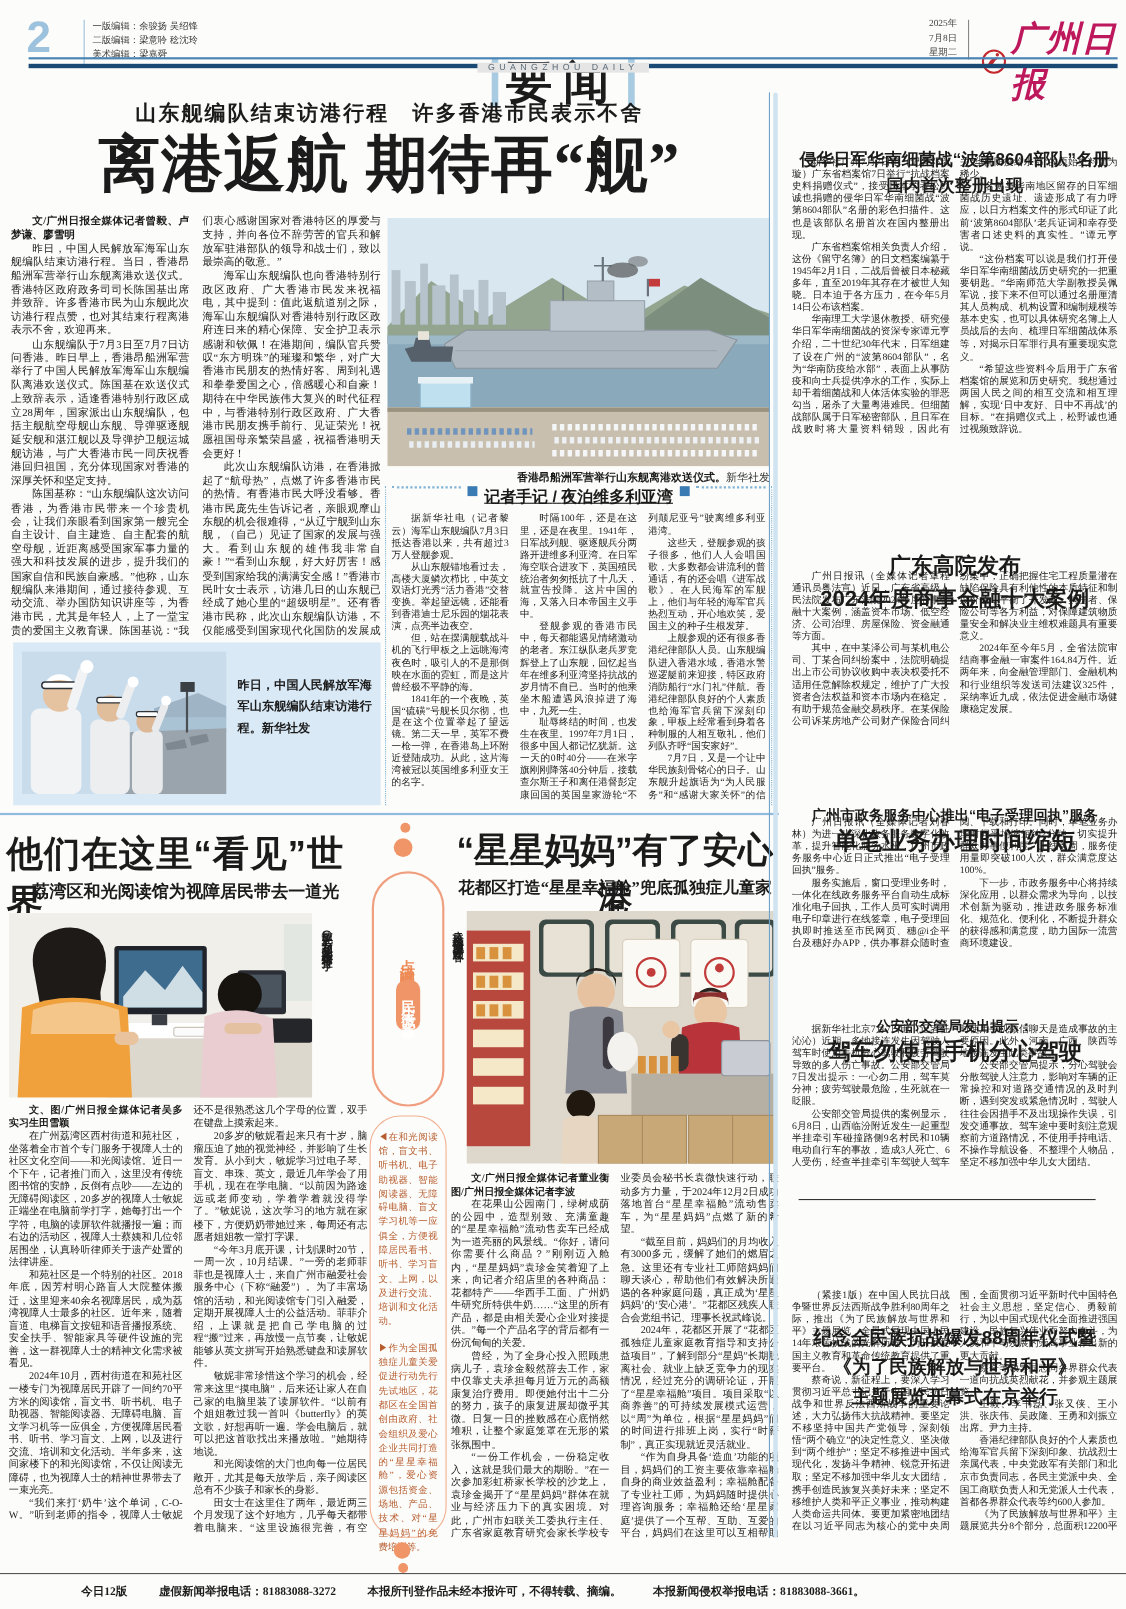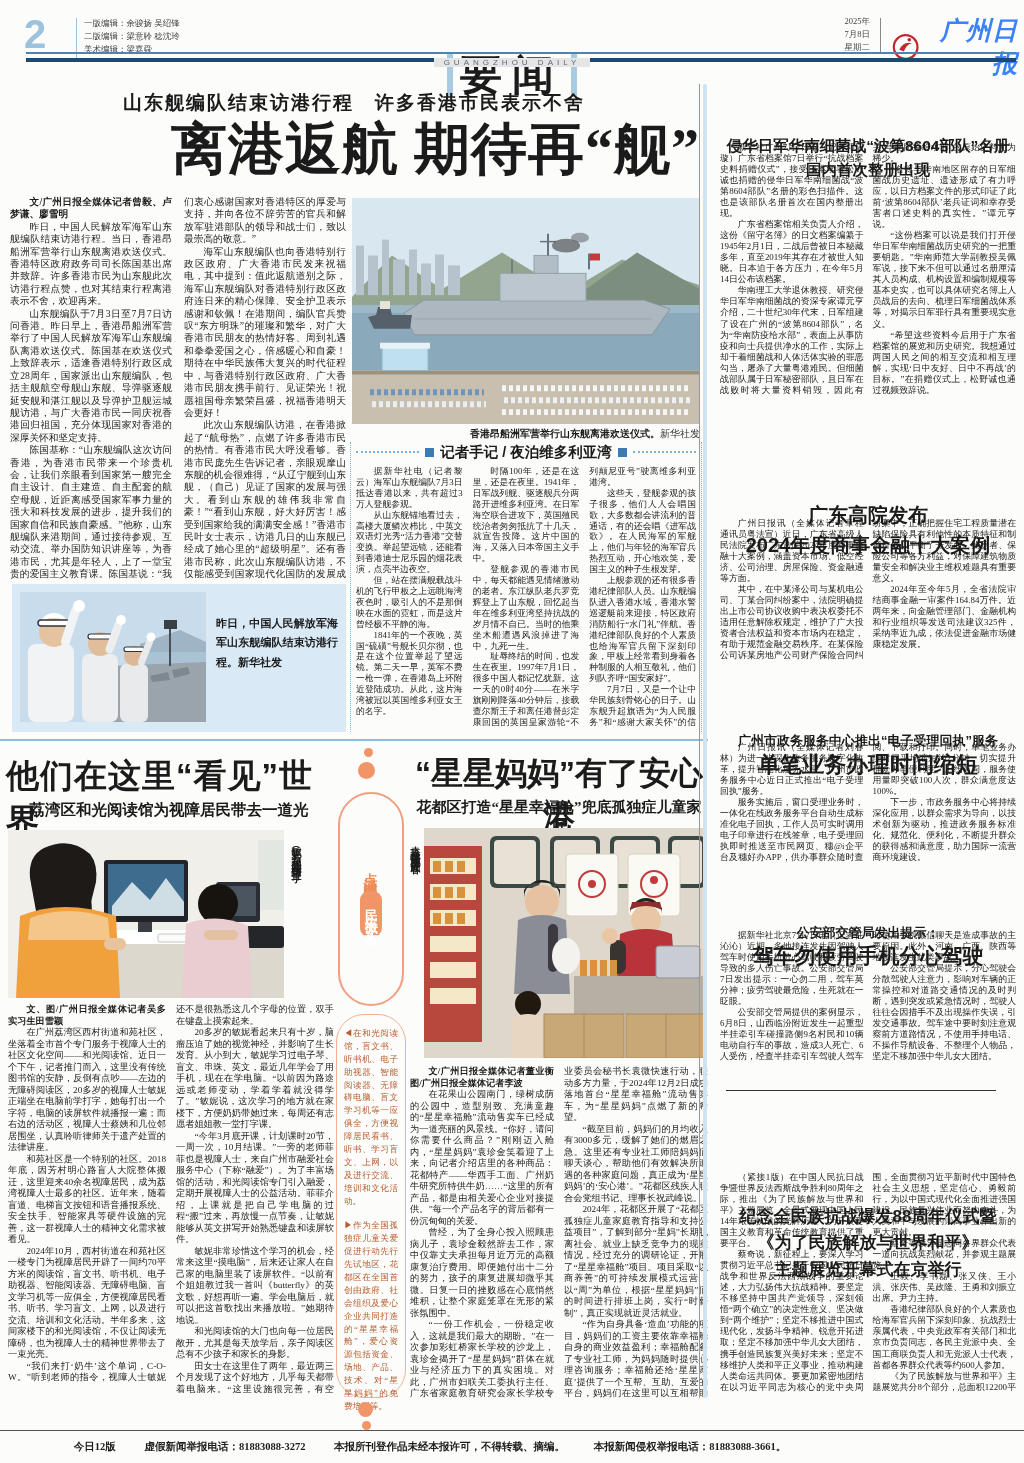--- a/index.html
+++ b/index.html
@@ -17,33 +17,33 @@
   .mast-bar{width:6px; height:44px; background:#a9cbe2;}
   .mast-title{font-size:42px; font-weight:900; letter-spacing:10px; font-family:"Liberation Serif",serif;}
   .mast-en{left:0; top:51px; width:100%; text-align:center; z-index:3;}
   .mast-en span{display:inline-block; background:#e5e5e5; padding:0 10px; font-size:8px; letter-spacing:4px; color:#5a6a76; font-family:"Liberation Sans",sans-serif;}
   .rule-thin{left:26px; top:52px; width:990px; height:2px; background:#4a85b5; z-index:1;}
   .rule-thick{left:26px; top:58px; width:990px; height:4px; background:#1a4a73; z-index:1;}
   .dateblock{left:818px; top:15px; width:52px; text-align:right; font-size:8.5px; line-height:1.55; color:#444;}
   .date-sep{left:880px; top:18px; width:1px; height:36px; background:#888;}
   .brand{left:892px; top:14px; width:126px; display:flex; align-items:center; gap:4px;}
   .brand-icon{width:30px; height:30px;}
-  .brand-text{font-size:25px; font-weight:900; color:#3b82f6; font-style:italic; letter-spacing:1px; font-family:"Liberation Serif",serif;text-align:right;}
+  .brand-text{font-size:31px; font-weight:900; color:#be185d; font-style:italic; letter-spacing:1px; font-family:"Liberation Serif",serif;}
   
   .kicker{left:28px; top:90px; width:652px; text-align:center; font-size:19px; font-weight:700; letter-spacing:2px; font-family:"Liberation Sans",sans-serif;}
-  .headline-main{left:8px; top:112px; width:692px; text-align:right; font-size:56px; font-weight:900; letter-spacing:1px; font-family:"Liberation Serif",serif;}
+  .headline-main{left:8px; top:112px; width:692px; text-align:center; font-size:56px; font-weight:900; letter-spacing:1px; font-family:"Liberation Serif",serif;}
   .body-text p{margin:0; text-indent:2em; text-align:justify;}
   .lede p:first-child{font-weight:700;}
   .lead-body{left:10px; top:196px; width:336px; height:388px; column-count:2; column-gap:12px; font-size:9.7px; line-height:1.28; overflow:hidden;}
   .photo-main{left:352px; top:198px; width:348px; height:226px; overflow:hidden;}
   .photo-main-cap{left:352px; top:427px; width:348px; text-align:right; font-size:10px; font-weight:700;}
   .photo-main-cap .credit{font-weight:400; color:#333;}
   
   .notes-wrap{left:350px; top:442px; width:352px; height:290px; border-left:1px dotted #7fb3d5; border-right:1px dotted #7fb3d5; padding:0 5px; box-sizing:border-box;}
-  .notes-header{display:flex; align-items:center; gap:6px; height:20px;}
+  .notes-header{display:flex; align-items:flex-start; gap:6px; height:20px;text-decoration:underline;}
   .dotline{flex:1; border-top:2px dotted #7fb3d5; height:0;}
   .sq{width:9px; height:9px; background:#3b7bb3;}
   .notes-title{font-size:14.5px; font-weight:700; font-family:"Liberation Sans",sans-serif; white-space:nowrap;}
   .notes-body{margin-top:4px; height:262px; column-count:3; column-gap:10px; font-size:8.8px; line-height:1.24; overflow:hidden;}
   
   .panel{left:12px; top:584px; width:334px; height:148px; background:#d9e9f5; display:flex; padding:8px; box-sizing:border-box; gap:10px;}
   .panel-photo{width:186px; height:130px; flex:none; overflow:hidden;}
   .panel-cap{flex:1; font-size:11px; font-weight:700; line-height:1.75; text-align:justify; padding-top:22px;}
   .blue-div{left:0; top:739px; width:708px; height:2px; background:#8fbcdd;}
   

